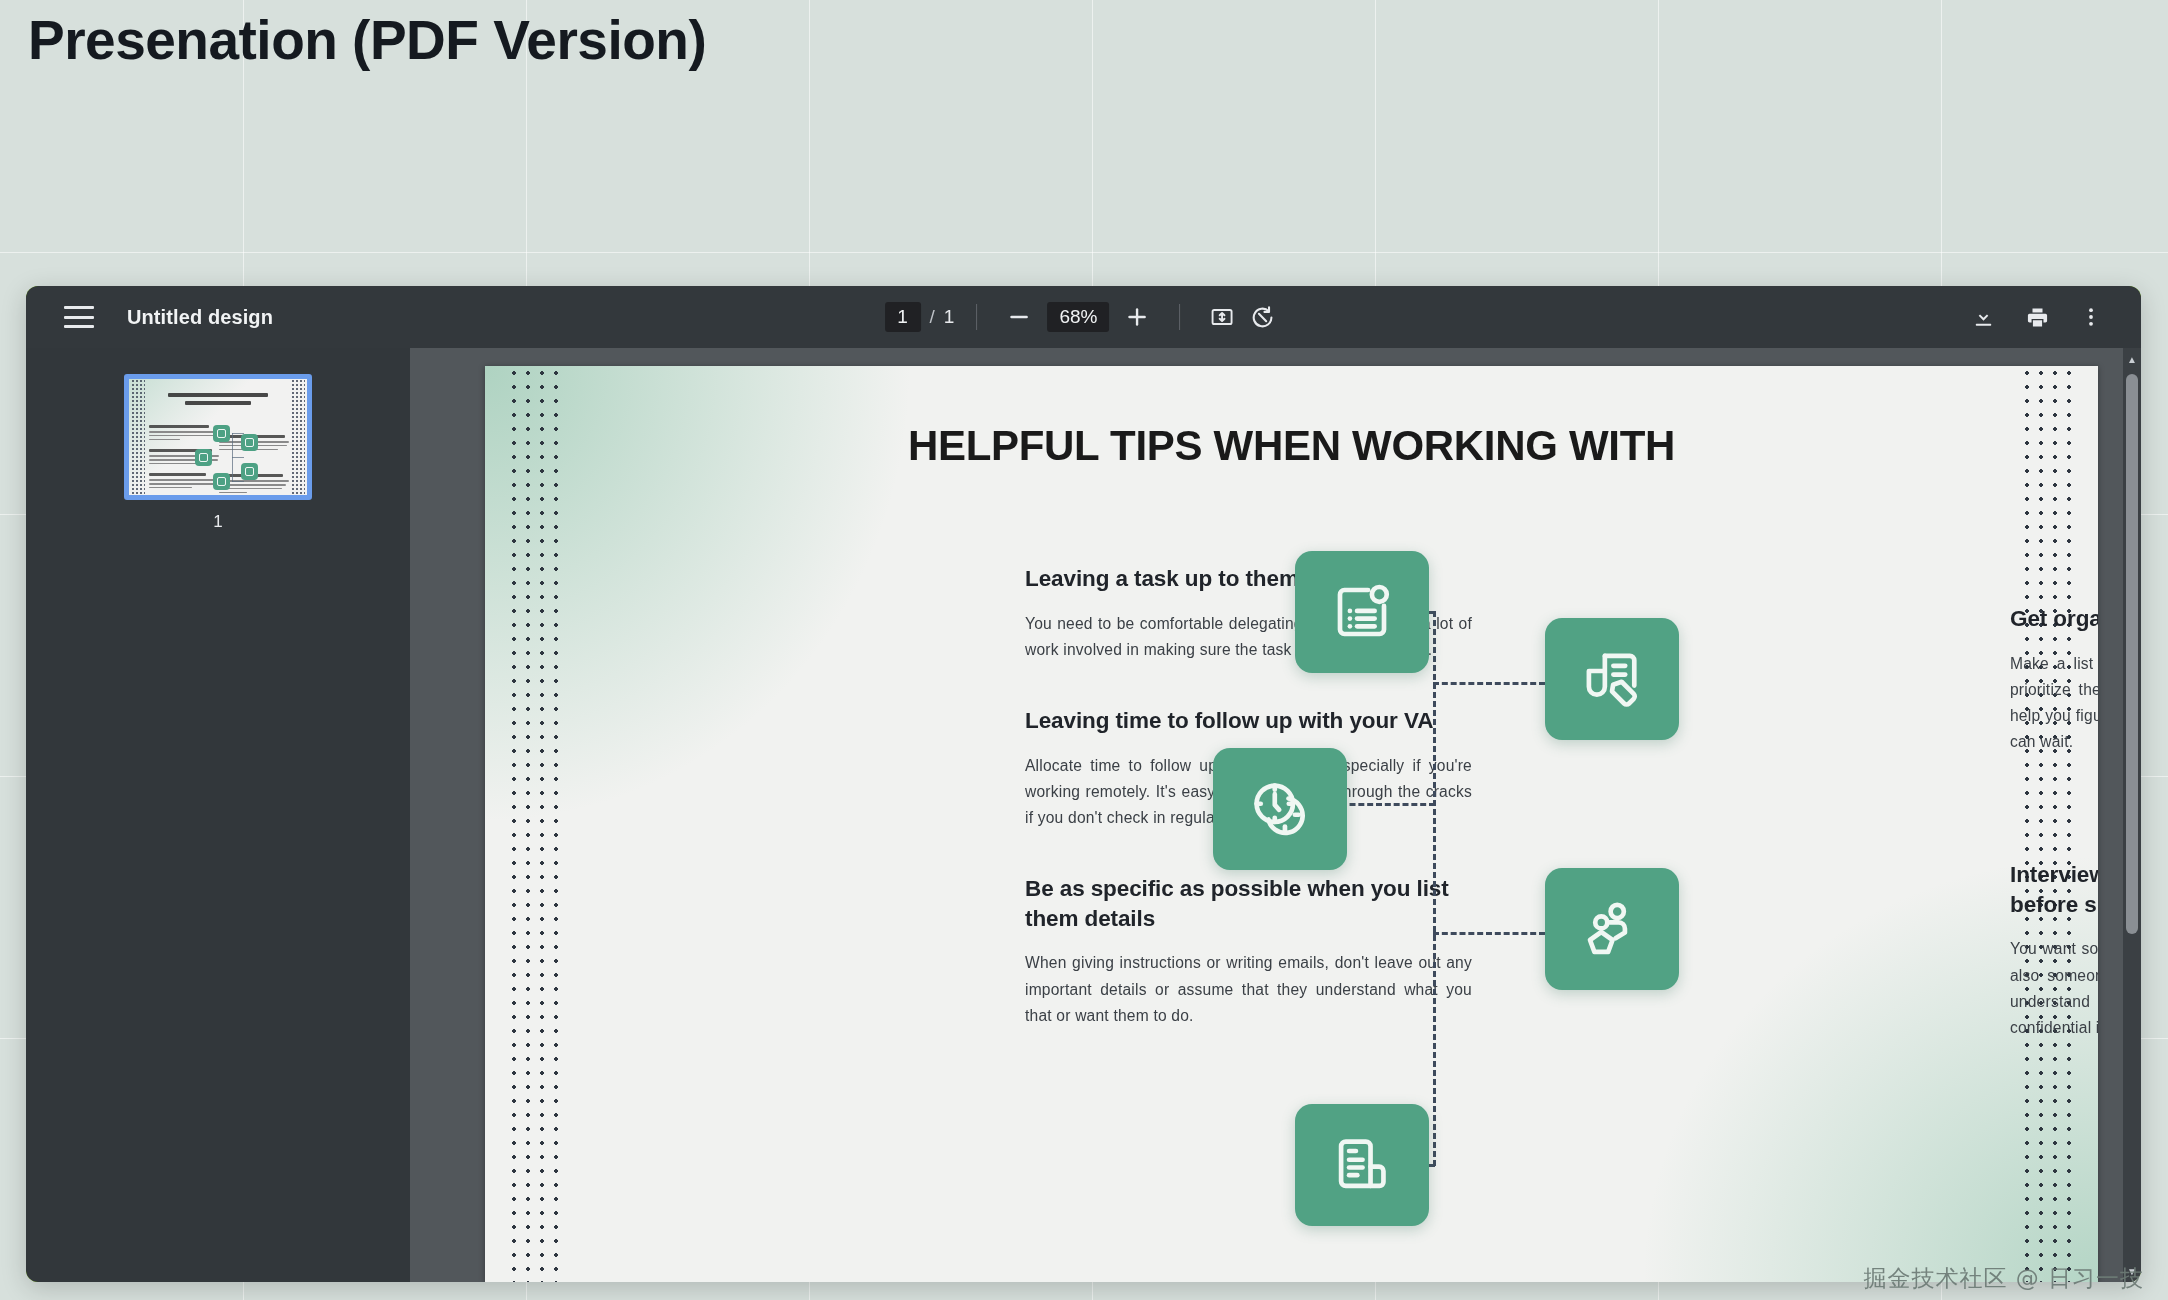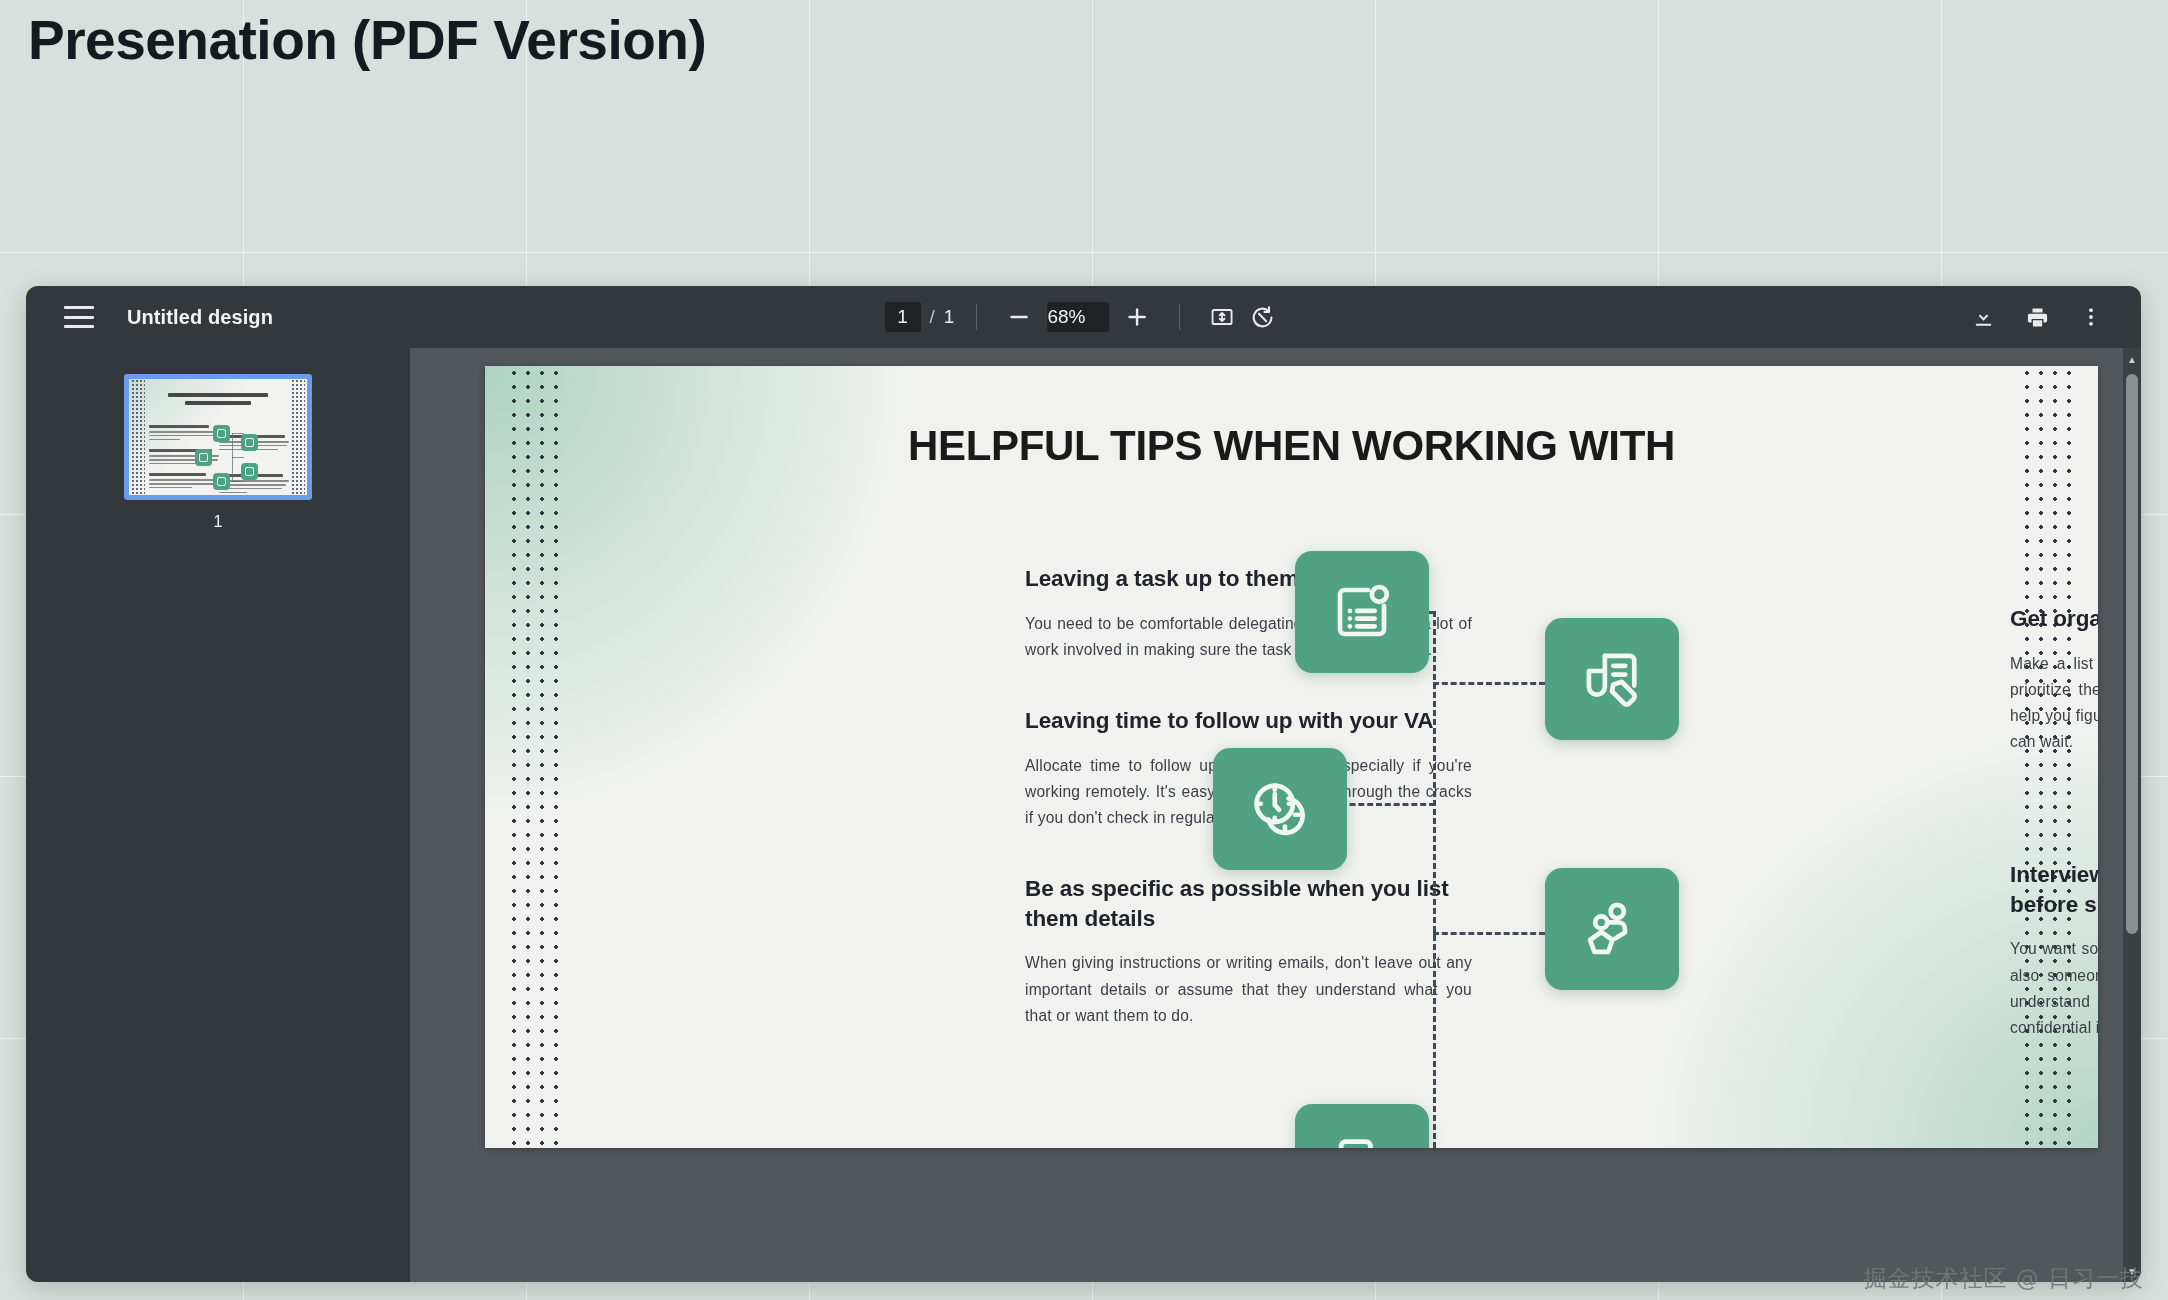--- a/index.html
+++ b/index.html
@@ -119,20 +119,21 @@
     display: flex; align-items: center; justify-content: center;
     cursor: pointer;
     color: #e8eaed;
   }
   .zoombox {
     background: #202124;
     color: #f1f3f4;
     min-width: 62px;
     height: 30px;
     border-radius: 3px;
+    text-align: center;
     line-height: 30px;
     font-size: 19px;
     margin: 0 8px;
   }
 
   .tb-right {
     position: absolute;
     right: 30px;
     display: flex;
     align-items: center;
@@ -214,21 +215,21 @@
     position: relative;
     overflow: hidden;
     display: flex;
     justify-content: center;
     padding-top: 18px;
   }
 
   #slide {
     position: relative;
     width: 1613px;
-    height: 782px;
+    height: 916px;
     background: #f1f2f0;
     box-shadow: 0 1px 6px rgba(0,0,0,0.35);
     overflow: hidden;
     flex: 0 0 auto;
     margin-left: 32px;
   }
   
   #slide::before {
     content:"";
     position: absolute; left: 0; top: 0; width: 430px; height: 460px;

